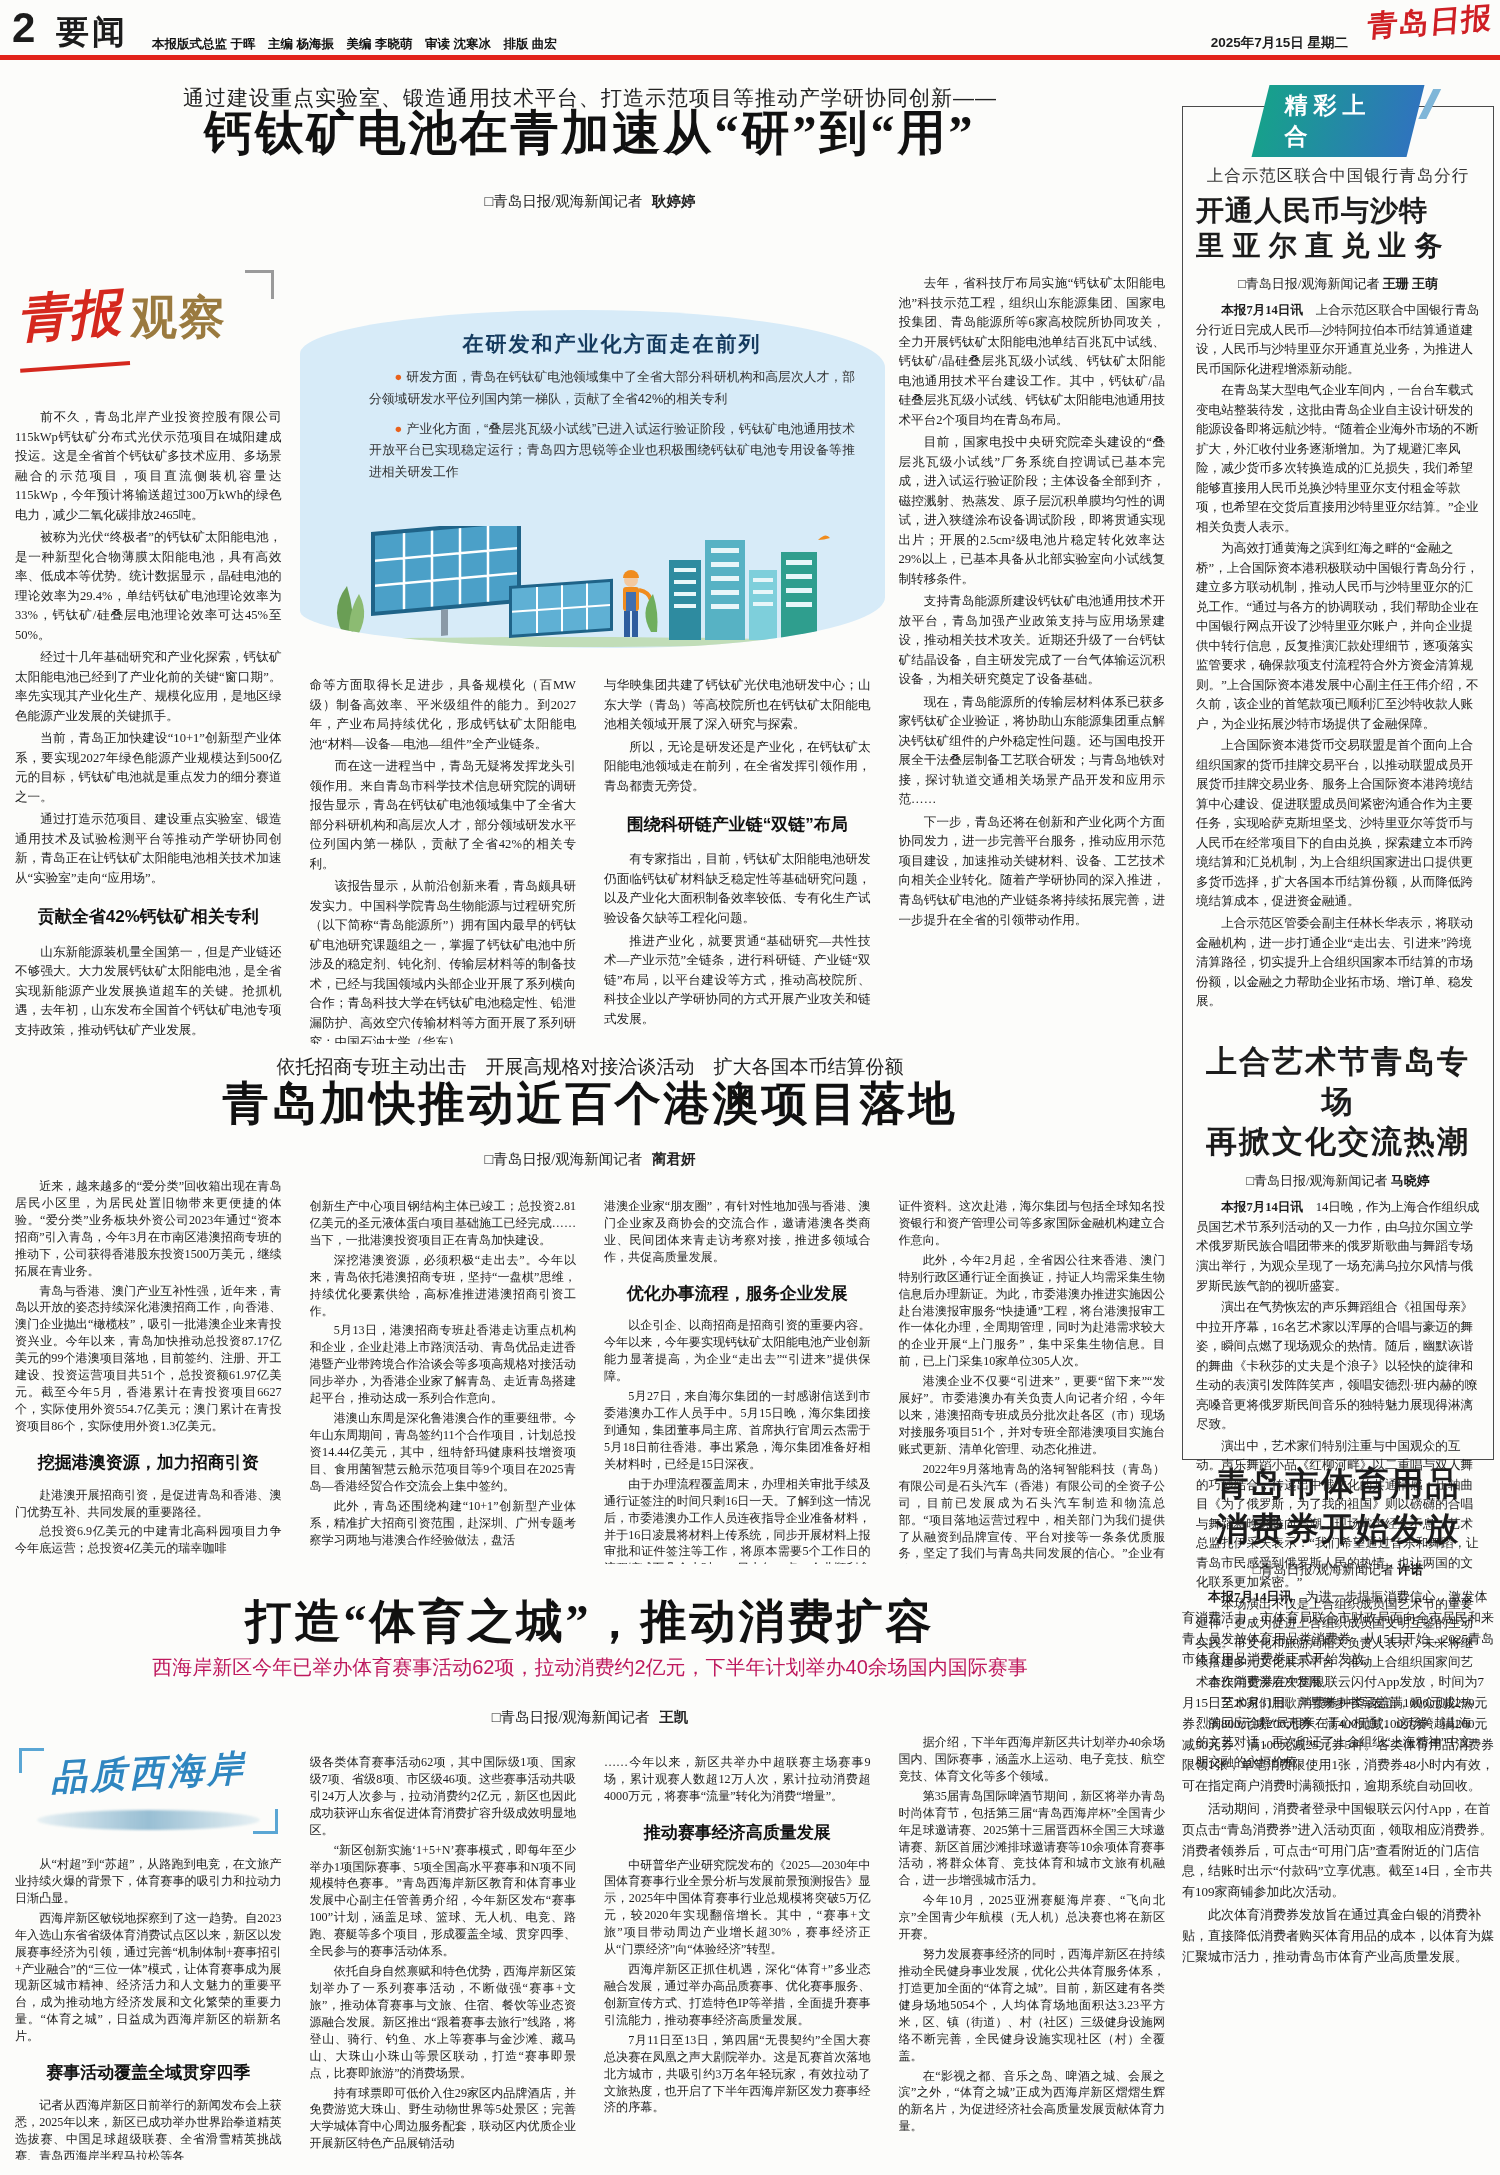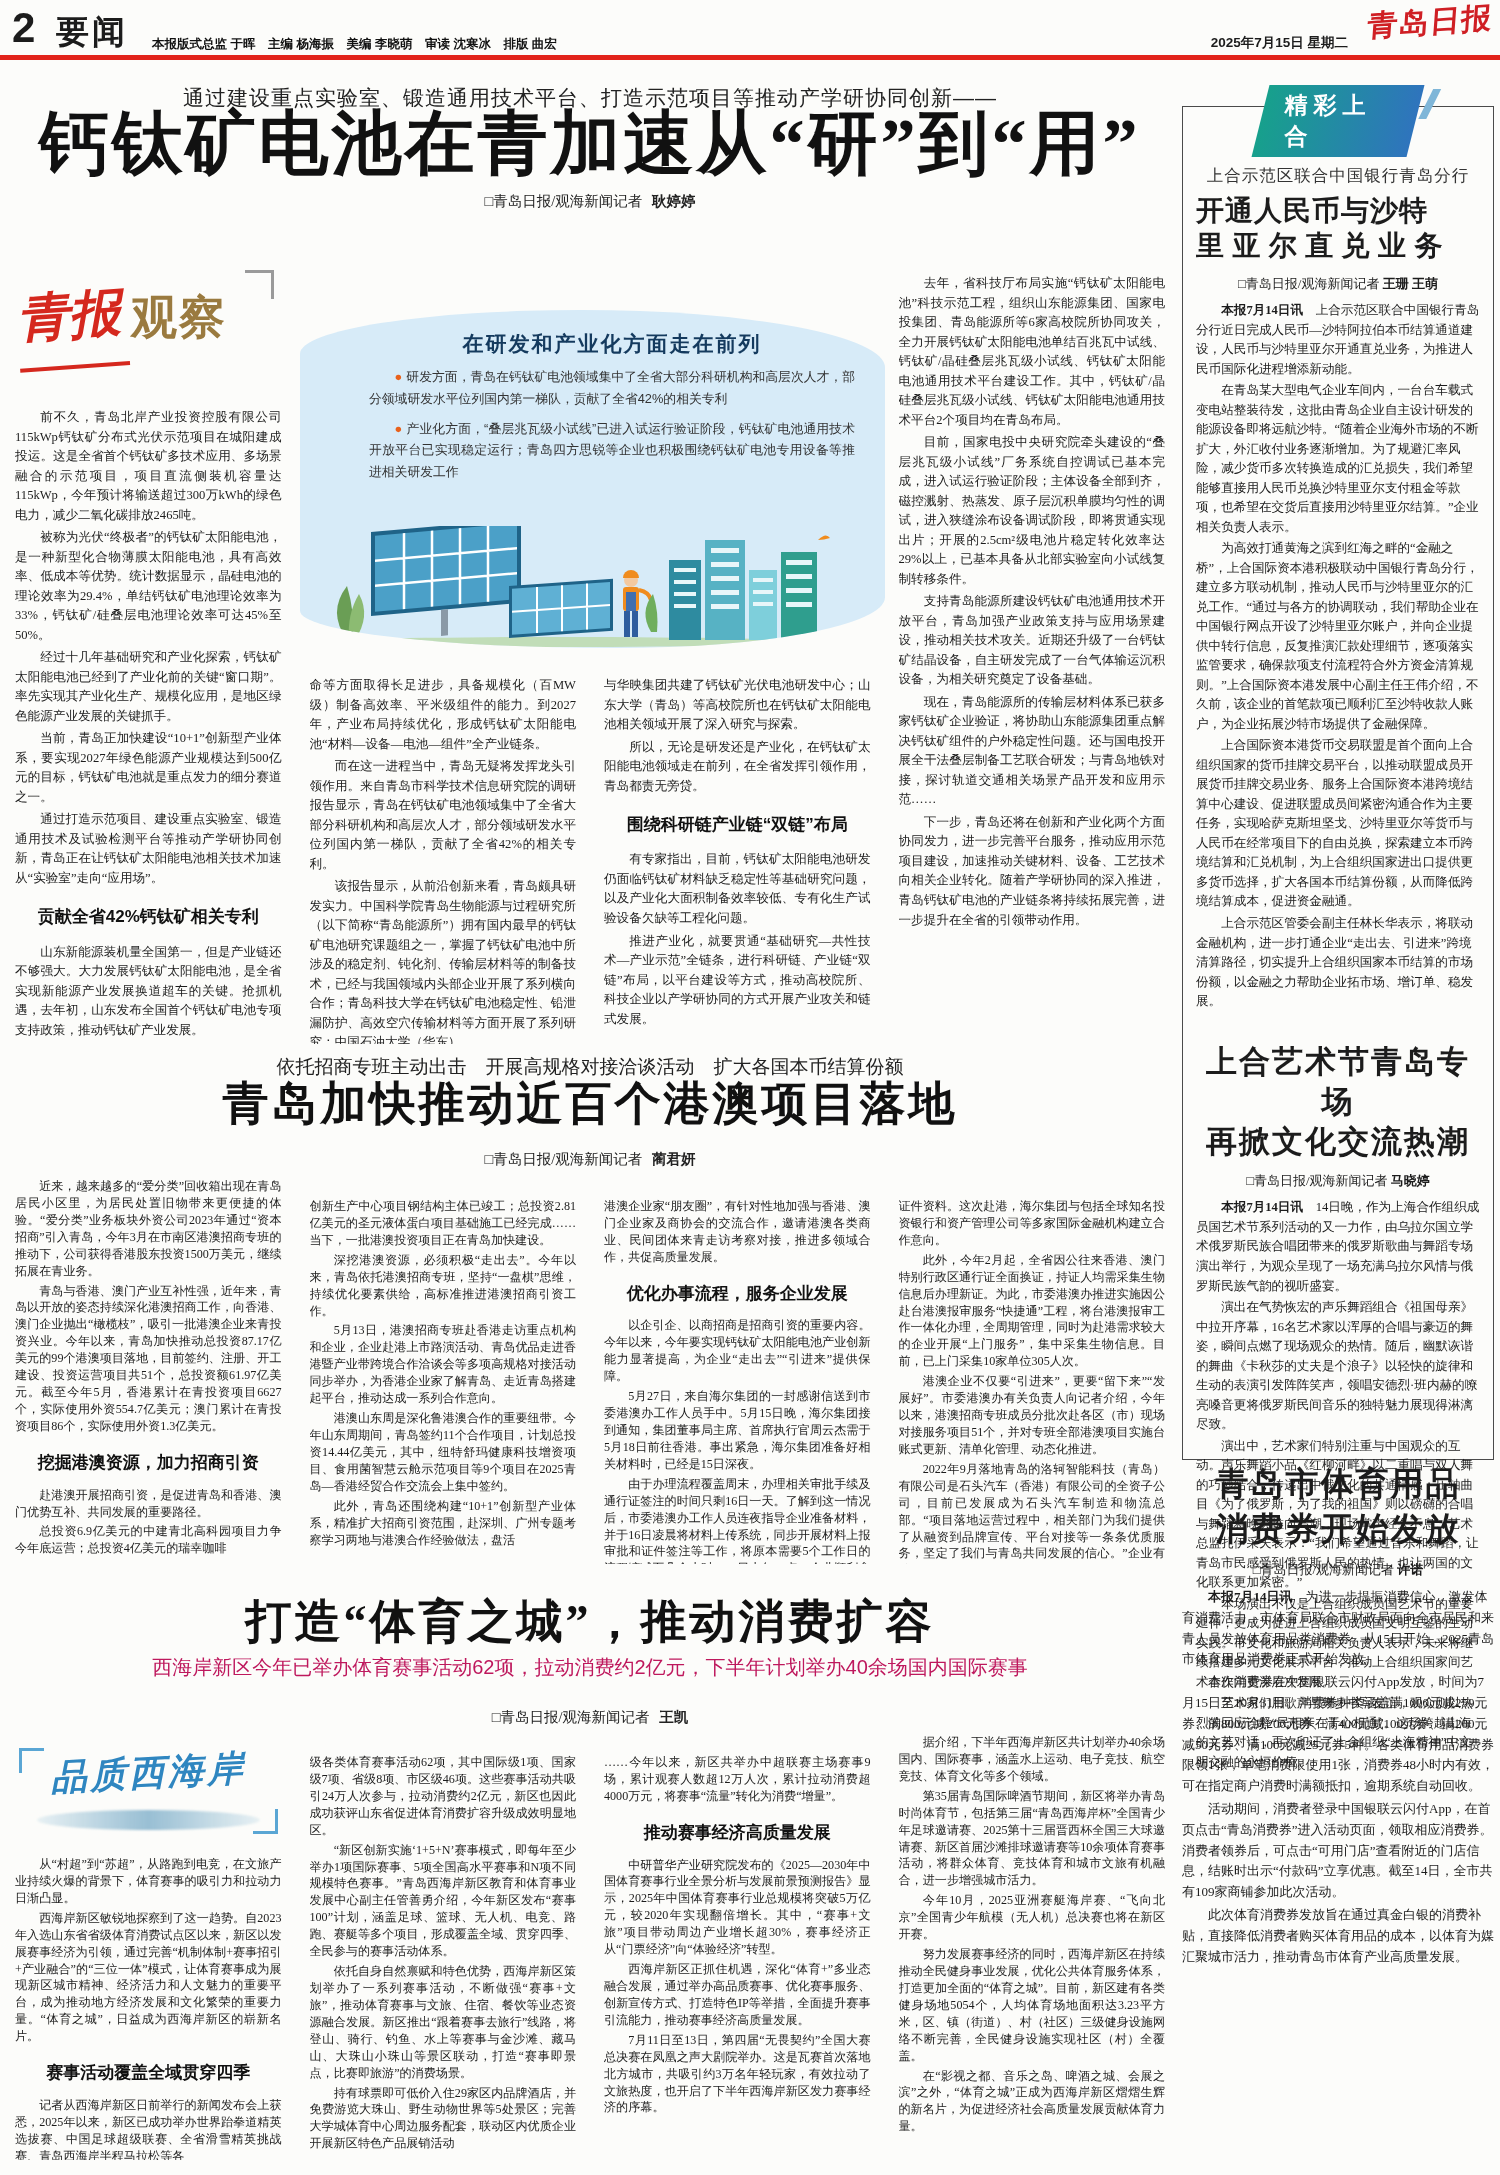--- a/index.html
+++ b/index.html
@@ -27,21 +27,21 @@
   .para{margin:0 0 3px;text-indent:2em;}
   .para.ni{text-indent:0;margin-top:20px;}
   .col-sub{font-family:"Liberation Sans",sans-serif;font-weight:bold;text-align:center;
            font-size:17px;margin:16px 0 12px;color:#111;}
   .main-body .col{font-size:12.6px;line-height:1.55;}
   .art2-body .col,.art3-body .col{font-size:12.1px;line-height:1.4;}
 
   
   .main-art{position:absolute;left:15px;top:62px;width:1150px;height:984px;}
   .main-art .kicker{top:22px;font-size:21px;letter-spacing:1px;}
-  .main-art .headline{top:46px;font-size:70px;}
+  .main-art .headline{top:46px;font-size:48px;}
   .main-art .byline{top:130px;}
   .main-art .cols{top:162px;right:0;height:820px;}
   .pad-box{padding-top:432px;}
   .pad-sm{padding-top:50px;}
 
   
   .guancha{position:relative;margin:52px 6px 20px 2px;height:112px;}
   .guancha .qb{font-size:52px;font-weight:bold;font-style:italic;color:#d5281e;
                display:inline-block;border-bottom:4px solid #d5281e;padding:0 6px 8px 0;transform:rotate(-4deg);}
   .guancha .gc{font-size:46px;font-weight:bold;color:#9a7a3f;margin-left:4px;letter-spacing:2px;}

